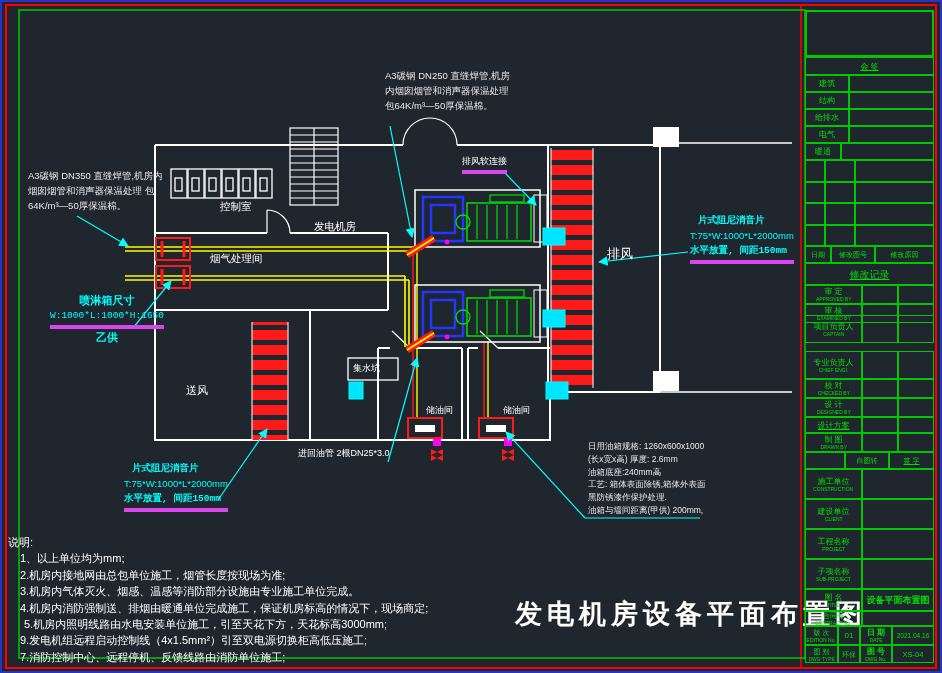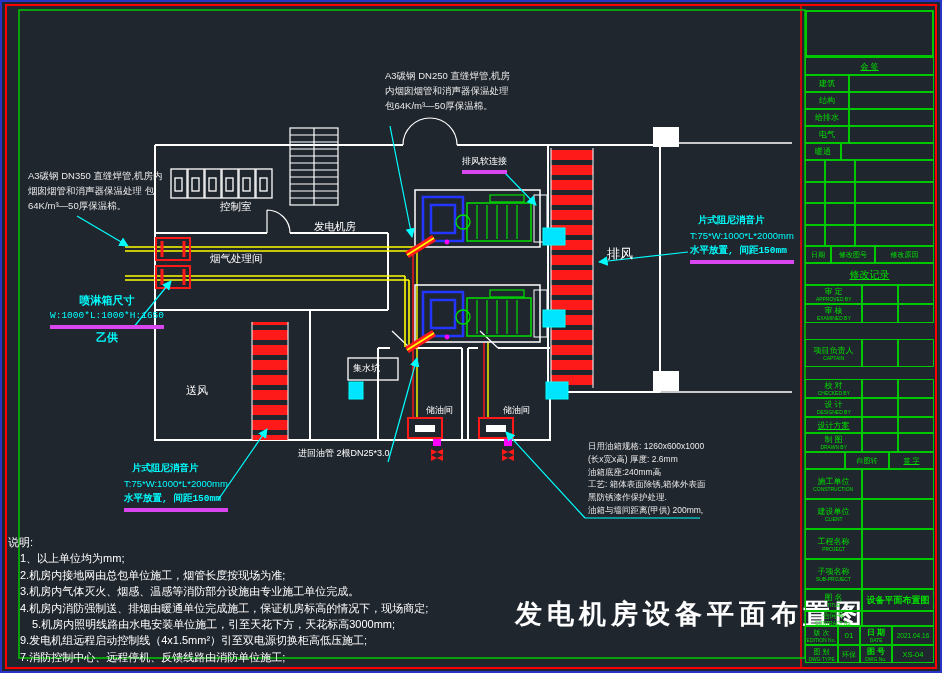--- a/index.html
+++ b/index.html
@@ -235,21 +235,21 @@
   </div>
 
   <span class="lbl" style="left:298px;top:447px;font-size:9px">进回油管 2根DN25*3.0</span>
 
   <div class="notes">
     <div>说明:</div>
     <div style="padding-left:12px">1、以上单位均为mm;</div>
     <div style="padding-left:12px">2.机房内接地网由总包单位施工，烟管长度按现场为准;</div>
     <div style="padding-left:12px">3.机房内气体灭火、烟感、温感等消防部分设施由专业施工单位完成。</div>
     <div style="padding-left:12px">4.机房内消防强制送、排烟由暖通单位完成施工，保证机房标高的情况下，现场商定;</div>
-    <div style="padding-left:24px">5.机房内照明线路由水电安装单位施工，引至天花下方，天花标高3000mm;</div>
+    <div style="padding-left:16px">5.机房内照明线路由水电安装单位施工，引至天花下方，天花标高3000mm;</div>
     <div style="padding-left:12px">9.发电机组远程启动控制线（4x1.5mm²）引至双电源切换柜高低压施工;</div>
     <div style="padding-left:12px">7.消防控制中心、远程停机、反馈线路由消防单位施工;</div>
   </div>
 
   <div class="bigtitle">发电机房设备平面布置图</div>
 
   <div id="tb">
     <div class="tbr" style="top:0;height:47px">
         <div class="tbc" style="flex:1;border-width:2px"></div>
       </div>
@@ -331,24 +331,32 @@
         <div class="tbc" style="flex:1"></div>
       </div>
     <div class="tbr" style="top:294px;height:19px">
       <div class="tbc" style="width:57px">
           <span class="cn">审  核</span>
           <span class="en">EXAMINED BY</span>
         </div>
       <div class="tbc" style="width:36px"></div>
         <div class="tbc" style="flex:1"></div>
       </div>
-    <div class="tbr" style="top:329px;height:28px">
+    <div class="tbr" style="top:305px;height:28px">
       <div class="tbc" style="width:57px">
           <span class="cn">项目负责人</span>
           <span class="en">CAPTAIN</span>
+        </div>
+      <div class="tbc" style="width:36px"></div>
+        <div class="tbc" style="flex:1"></div>
+      </div>
+    <div class="tbr" style="top:341px;height:28px">
+      <div class="tbc" style="width:57px">
+          <span class="cn">专业负责人</span>
+          <span class="en">CHIEF ENGI.</span>
         </div>
       <div class="tbc" style="width:36px"></div>
         <div class="tbc" style="flex:1"></div>
       </div>
     <div class="tbr" style="top:369px;height:19px">
       <div class="tbc" style="width:57px">
           <span class="cn">校  对</span>
           <span class="en">CHECKED BY</span>
         </div>
       <div class="tbc" style="width:36px"></div>

